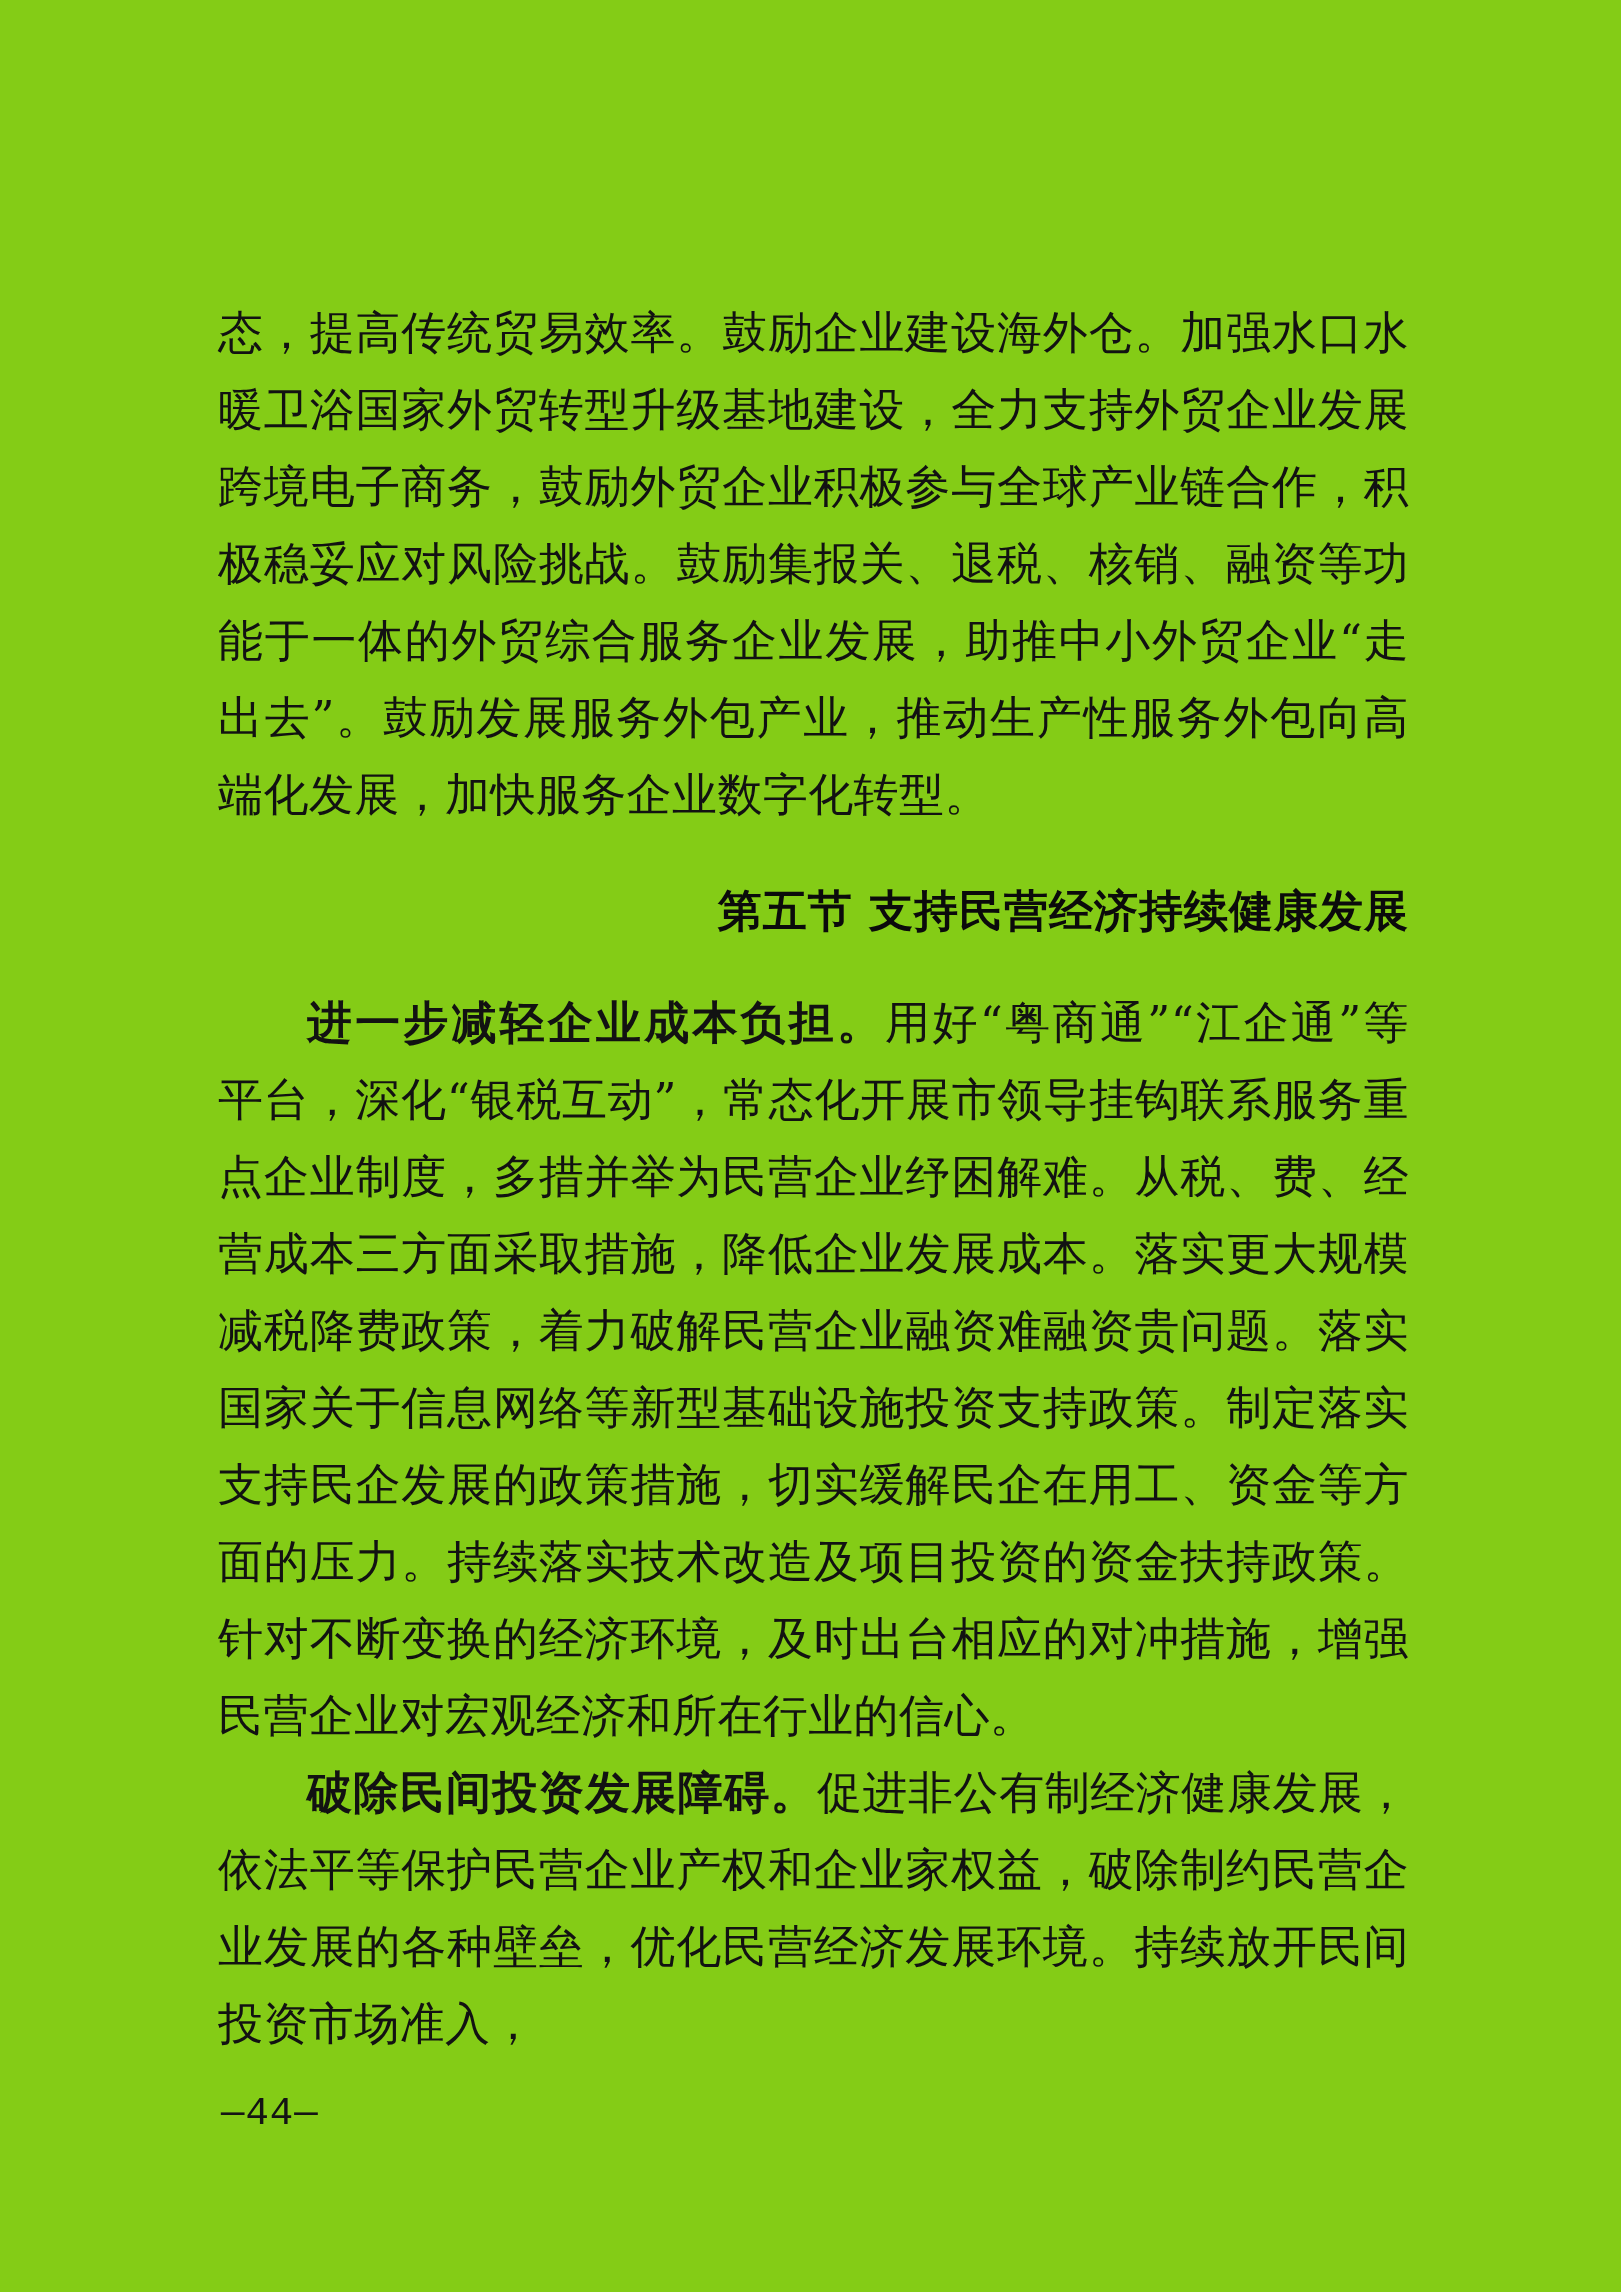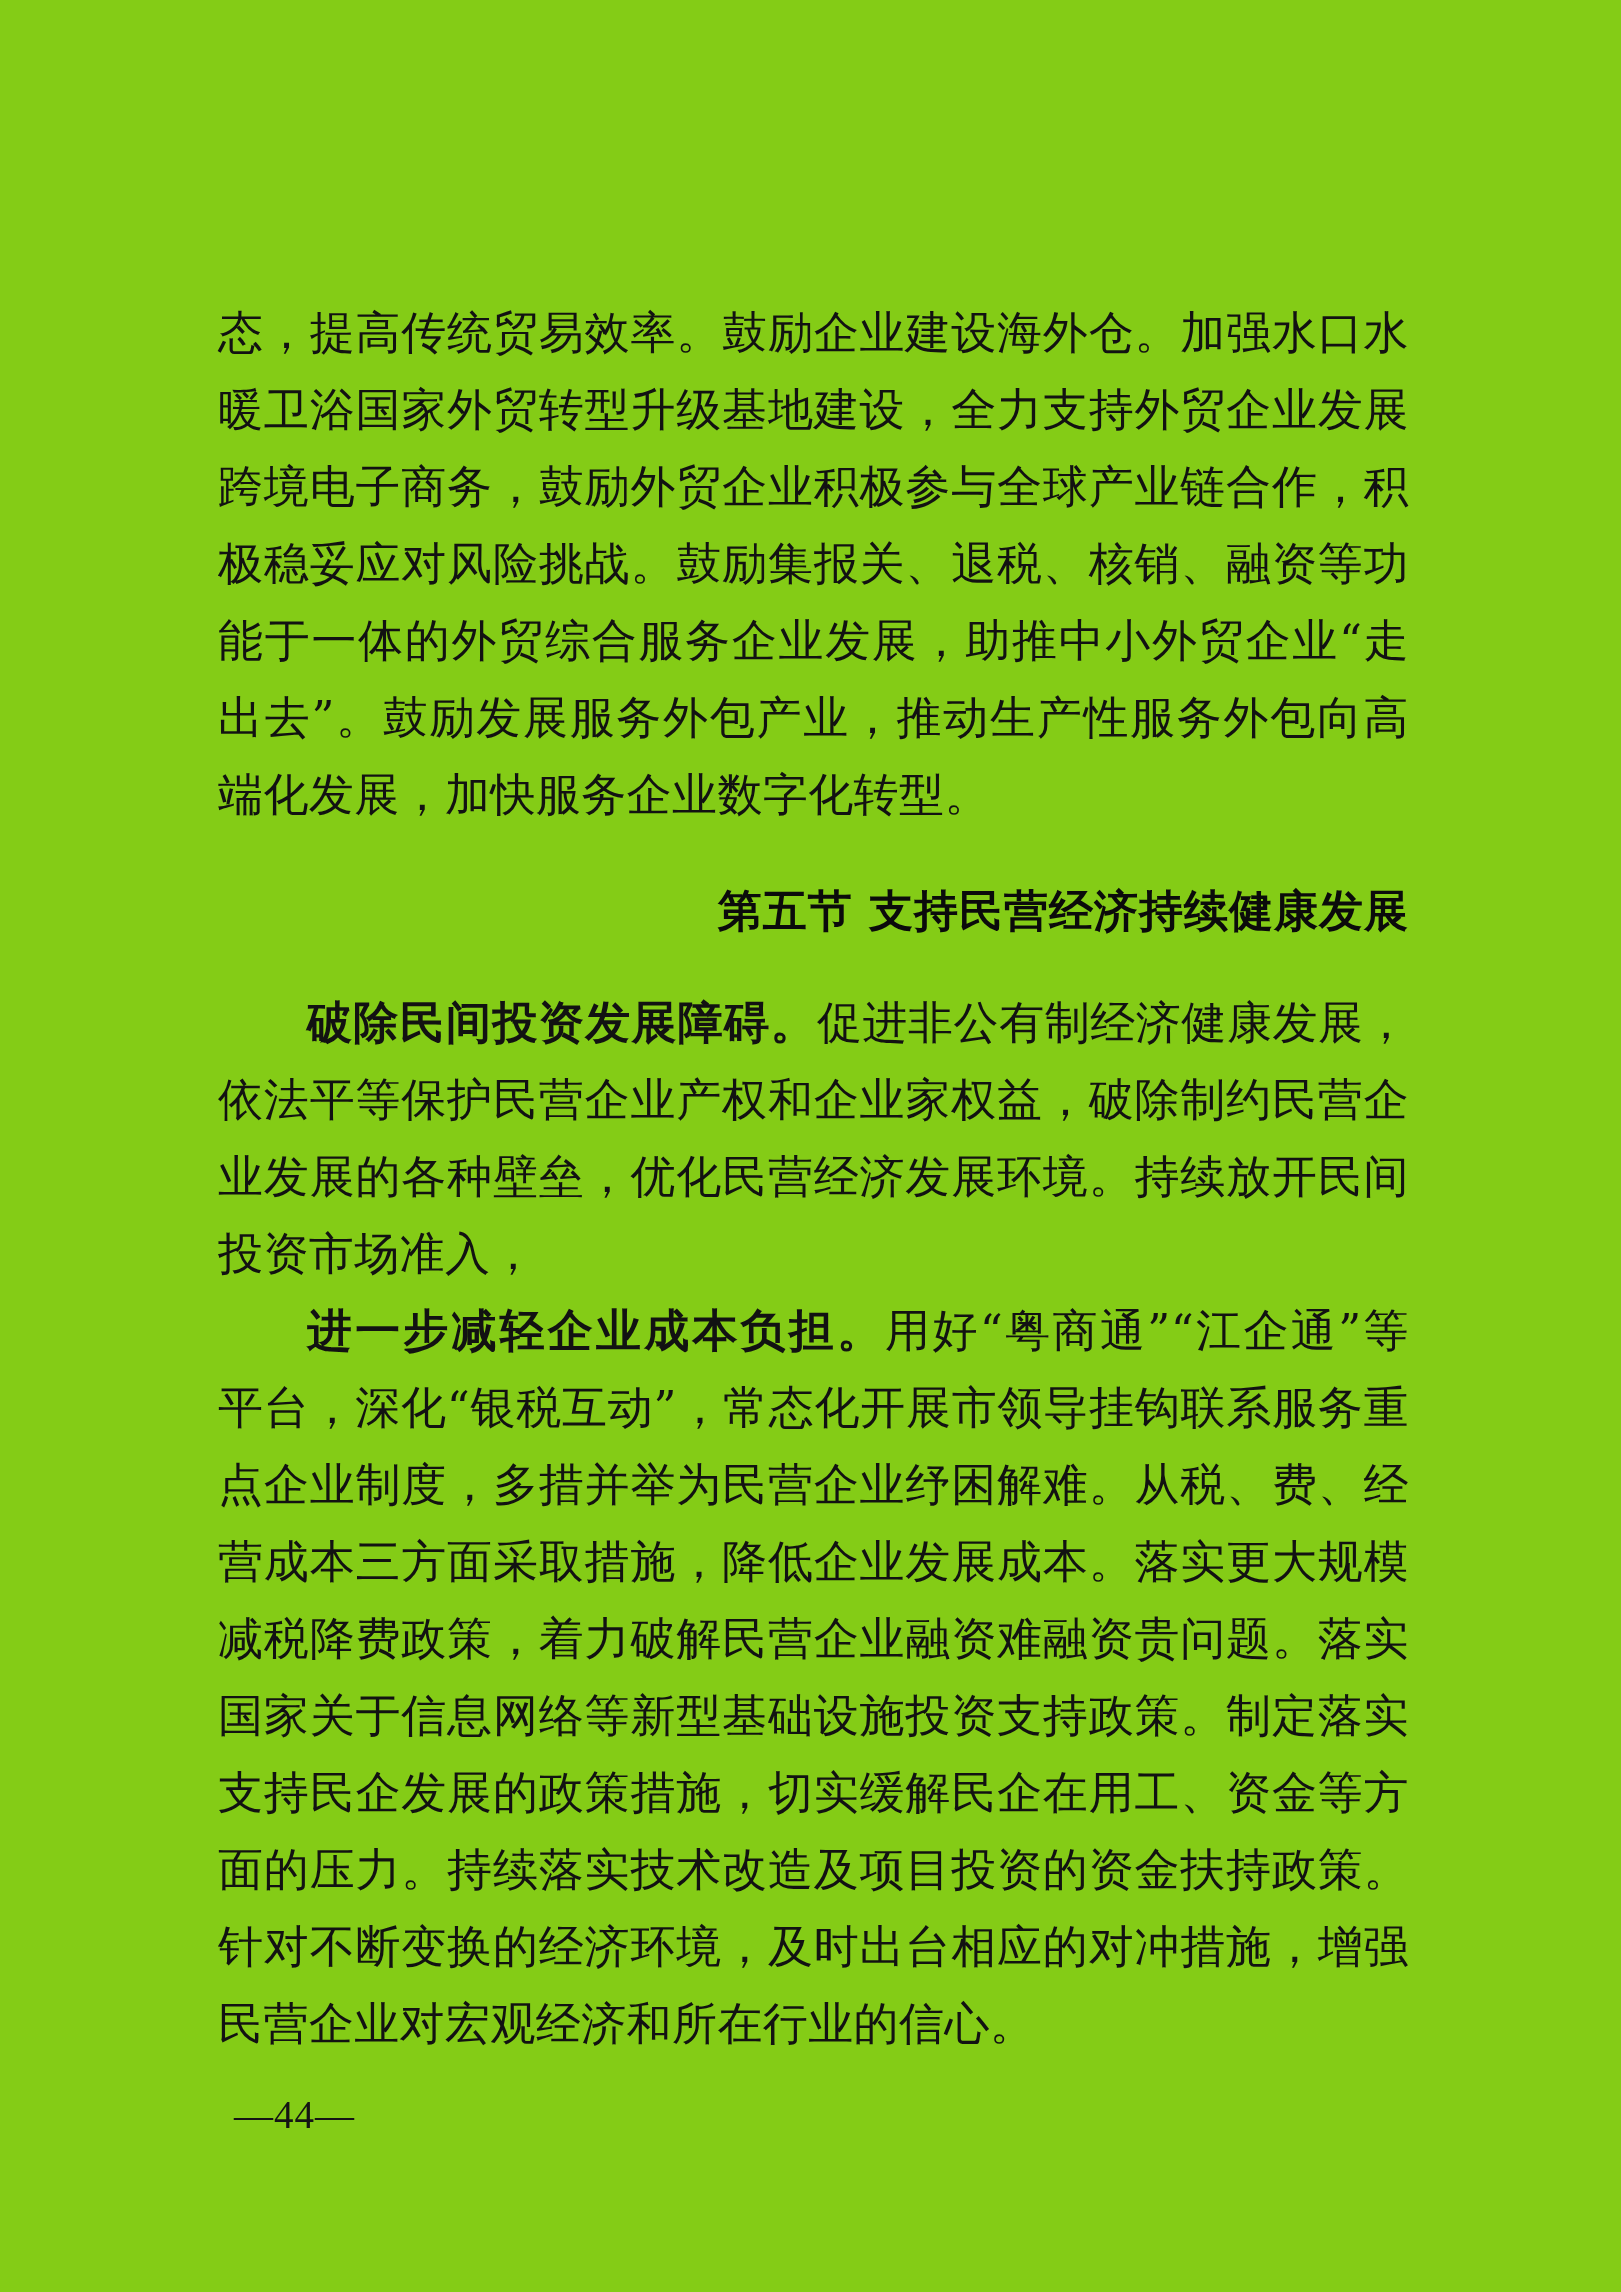--- a/index.html
+++ b/index.html
@@ -57,41 +57,41 @@
     font-weight: bold;
     color: #0b0b0b;
     text-align: right;
     letter-spacing: 1px;
     margin: 45px 0 41px 0;
     line-height: 65px;
   }
   
   .page-number {
     position: absolute;
-    left: 234px;
+    left: 221px;
     top: 2092px;
-    font-family: Liberation Serif, serif;
+    font-family: Liberation Mono, monospace;
     font-size: 39px;
     color: #141414;
     letter-spacing: 1px;
   }
 </style>
 </head>
 <body>
 
 <div class="page">
 
   <div class="content">
 
     <p class="para cont">态，提高传统贸易效率。鼓励企业建设海外仓。加强水口水暖卫浴国家外贸转型升级基地建设，全力支持外贸企业发展跨境电子商务，鼓励外贸企业积极参与全球产业链合作，积极稳妥应对风险挑战。鼓励集报关、退税、核销、融资等功能于一体的外贸综合服务企业发展，助推中小外贸企业“走出去”。鼓励发展服务外包产业，推动生产性服务外包向高端化发展，加快服务企业数字化转型。</p>
 
     <h2 class="section-heading">第五节 支持民营经济持续健康发展</h2>
 
+    <p class="para indent"><span class="lead">进一步减轻企业成本负担。</span><span>用好“粤商通”“江企通”等平台，深化“银税互动”，常态化开展市领导挂钩联系服务重点企业制度，多措并举为民营企业纾困解难。从税、费、经营成本三方面采取措施，降低企业发展成本。落实更大规模减税降费政策，着力破解民营企业融资难融资贵问题。落实国家关于信息网络等新型基础设施投资支持政策。制定落实支持民企发展的政策措施，切实缓解民企在用工、资金等方面的压力。持续落实技术改造及项目投资的资金扶持政策。针对不断变换的经济环境，及时出台相应的对冲措施，增强民营企业对宏观经济和所在行业的信心。</span></p>
+
     <p class="para indent"><span class="lead">破除民间投资发展障碍。</span><span>促进非公有制经济健康发展，依法平等保护民营企业产权和企业家权益，破除制约民营企业发展的各种壁垒，优化民营经济发展环境。持续放开民间投资市场准入，</span></p>
-
-    <p class="para indent"><span class="lead">进一步减轻企业成本负担。</span><span>用好“粤商通”“江企通”等平台，深化“银税互动”，常态化开展市领导挂钩联系服务重点企业制度，多措并举为民营企业纾困解难。从税、费、经营成本三方面采取措施，降低企业发展成本。落实更大规模减税降费政策，着力破解民营企业融资难融资贵问题。落实国家关于信息网络等新型基础设施投资支持政策。制定落实支持民企发展的政策措施，切实缓解民企在用工、资金等方面的压力。持续落实技术改造及项目投资的资金扶持政策。针对不断变换的经济环境，及时出台相应的对冲措施，增强民营企业对宏观经济和所在行业的信心。</span></p>
 
   </div>
 
   <div class="page-number">—44—</div>
 
 </div>
 
 
 </body></html>

